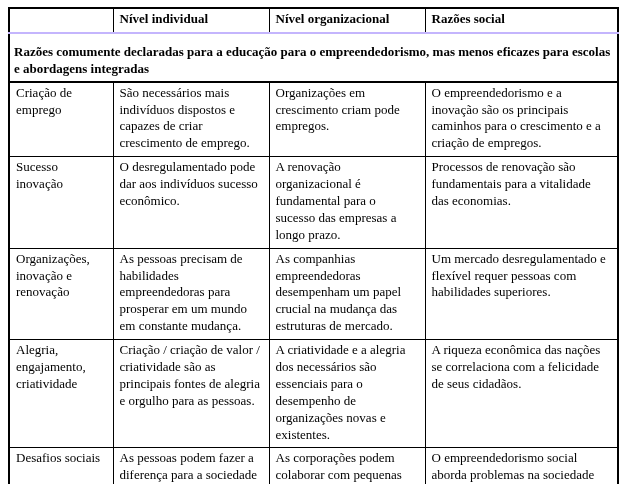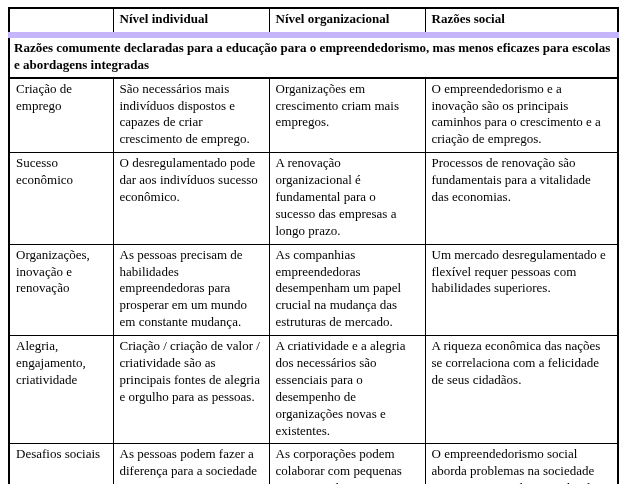--- a/index.html
+++ b/index.html
@@ -31,23 +31,23 @@
     line-height: 1.3;
     padding: 2px 6px 4px 6px;
     word-wrap: break-word;
     margin-top: 48px;
   }
   table.doc th {
     font-weight: bold;
   }
   tr.section td {
     font-weight: bold;
-    border-top: 6px solid #c4b5fd;
+    border-top: 2px solid #c4b5fd;
     border-bottom: 2px solid #000000;
-    padding: 2px 6px 3px 4px;
+    padding: 10px 6px 3px 4px;
   }
   col.c0 { width: 104px; }
   col.c1 { width: 156px; }
   col.c2 { width: 156px; }
   col.c3 { width: 193px; }
 </style>
 </head>
 <body>
 
 <div class="page">
@@ -67,26 +67,26 @@
       </tr>
     </thead>
     <tbody>
       <tr class="section">
         <td colspan="4">Razões comumente declaradas para a educação para o empreendedorismo, mas menos eficazes para escolas e abordagens integradas</td>
       </tr>
 
       <tr>
         <td>Criação de emprego</td>
         <td>São necessários mais indivíduos dispostos e capazes de criar crescimento de emprego.</td>
-        <td>Organizações em crescimento criam mais empregos.</td>
+        <td>Organizações em crescimento criam pode empregos.</td>
         <td>O empreendedorismo e a inovação são os principais caminhos para o crescimento e a criação de empregos.</td>
       </tr>
 
       <tr>
-        <td>Sucesso econômico</td>
+        <td>Sucesso inovação</td>
         <td>O desregulamentado pode dar aos indivíduos sucesso econômico.</td>
         <td>A renovação organizacional é fundamental para o sucesso das empresas a longo prazo.</td>
         <td>Processos de renovação são fundamentais para a vitalidade das economias.</td>
       </tr>
 
       <tr>
         <td>Organizações, inovação e renovação</td>
         <td>As pessoas precisam de habilidades empreendedoras para prosperar em um mundo em constante mudança.</td>
         <td>As companhias empreendedoras desempenham um papel crucial na mudança das estruturas de mercado.</td>
         <td>Um mercado desregulamentado e flexível requer pessoas com habilidades superiores.</td>

